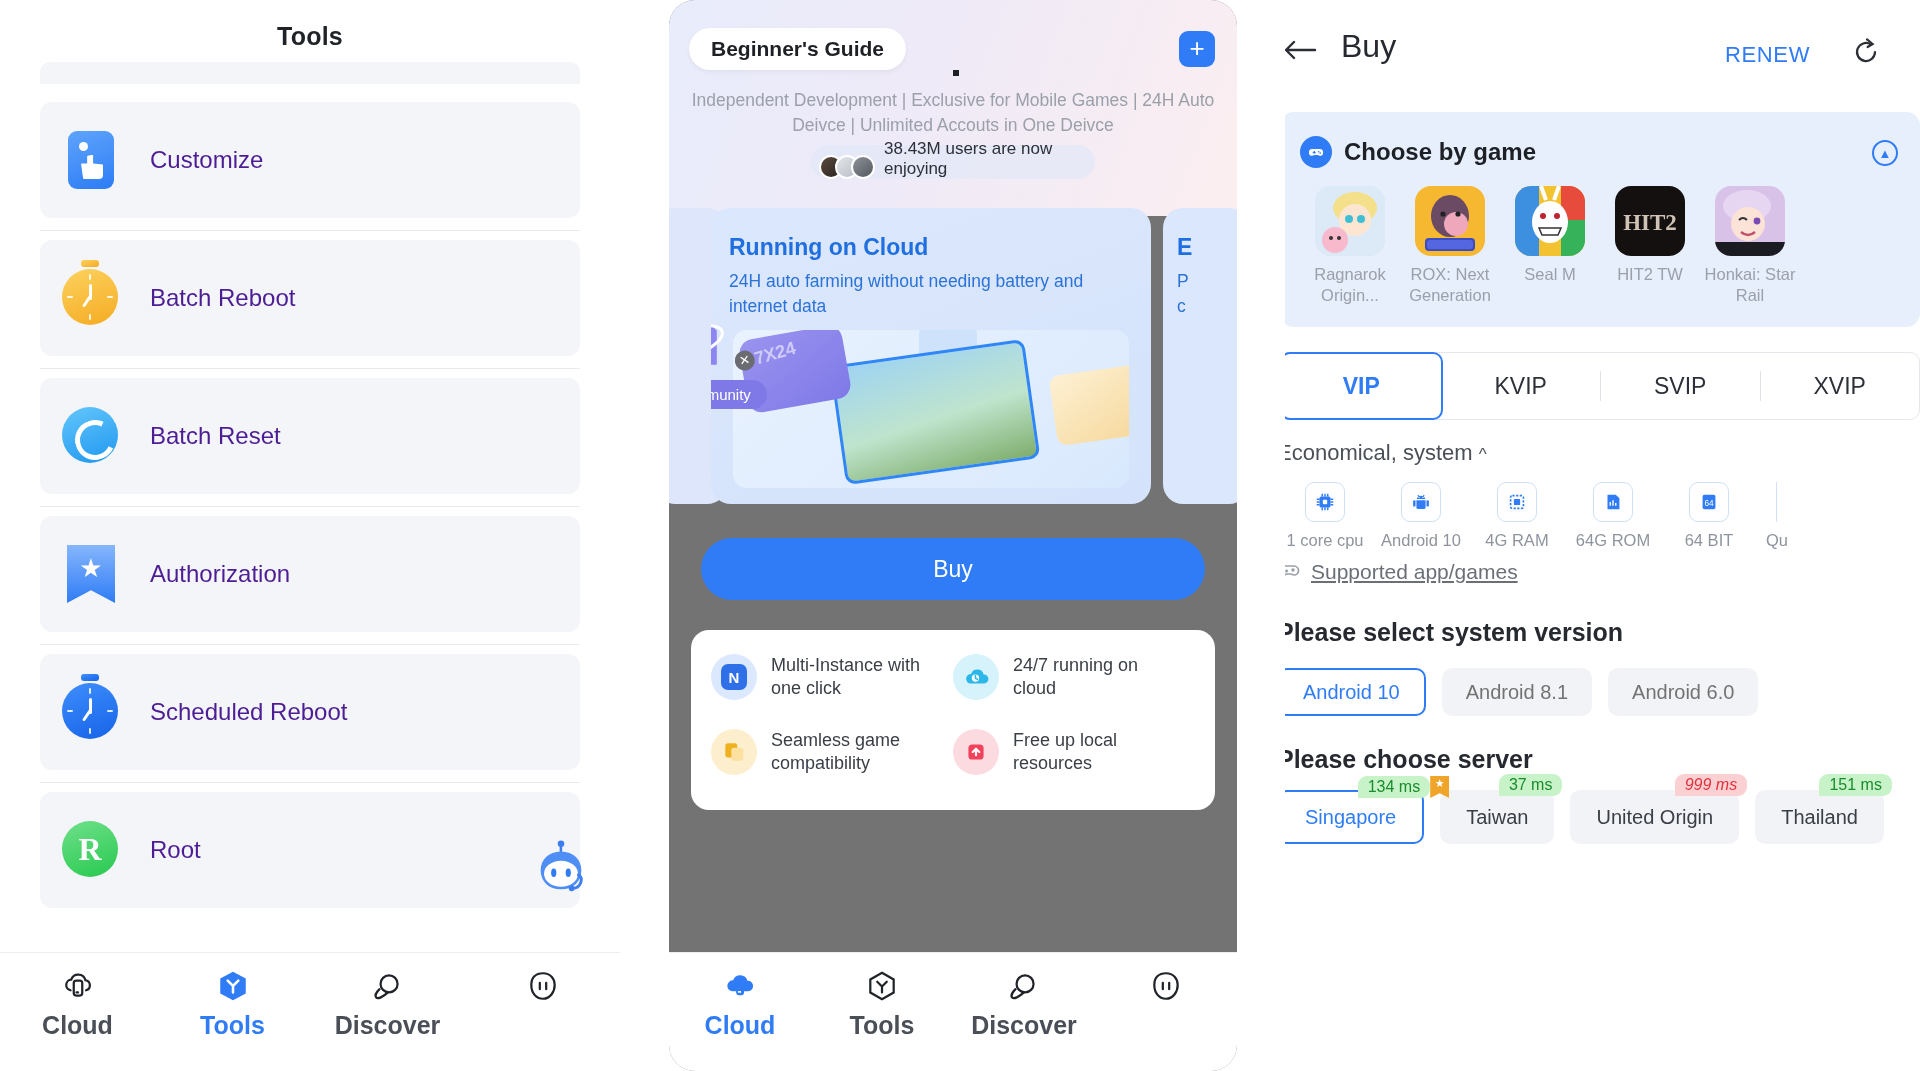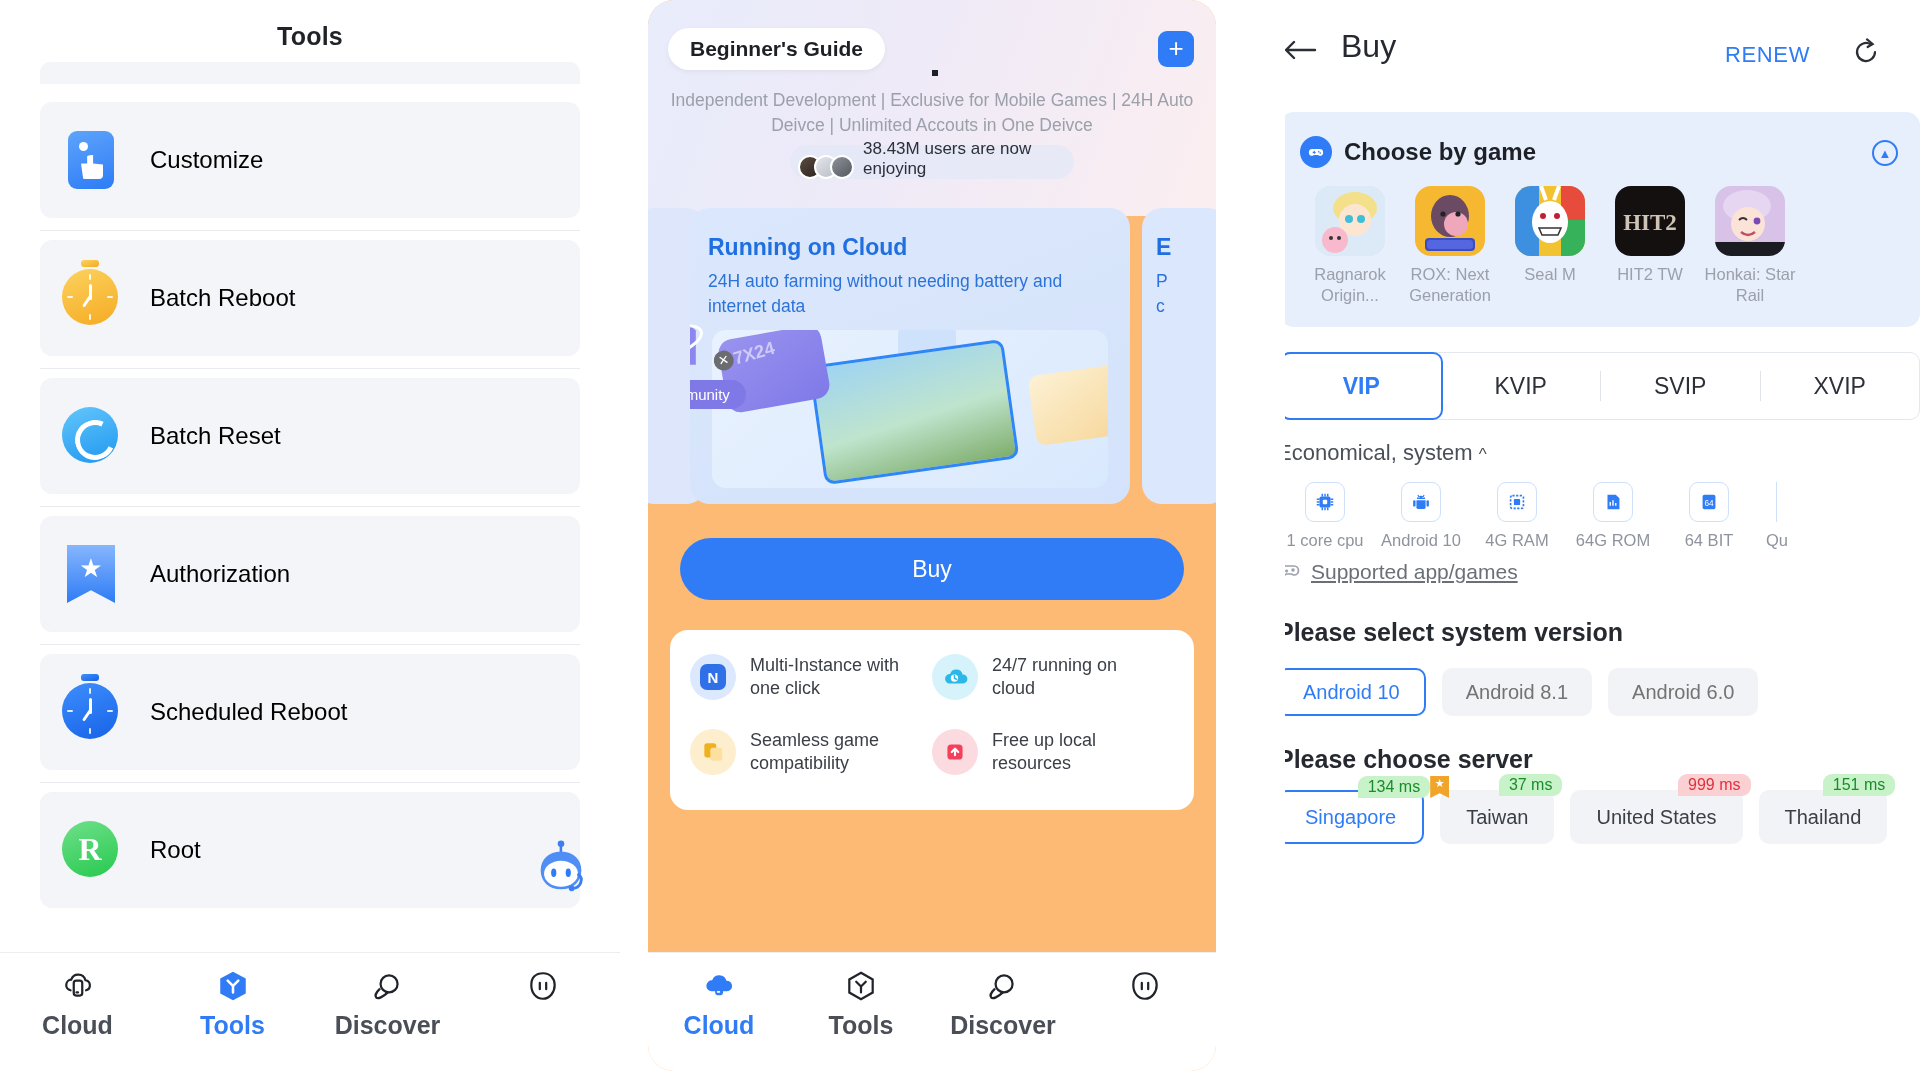--- a/index.html
+++ b/index.html
@@ -15,21 +15,21 @@
   .panel1 { position:absolute; left:0; top:0; width:620px; height:1071px; background:#fff; overflow:hidden; }
   .p1-title { text-align:center; font-size:25px; font-weight:bold; color:#1f2328; padding-top:22px; letter-spacing:.2px;}
   .p1-scroll { position:absolute; top:62px; left:0; width:620px; height:890px; }
   .p1-stub { position:absolute; left:40px; top:0; width:540px; height:22px; background:#f4f5f8; border-radius:10px 10px 0 0;}
   .tool-row {
     position:absolute; left:40px; width:540px; height:116px;
     background:#f4f5f8; border-radius:12px;
     display:flex; align-items:center; padding-left:22px; gap:30px;
   }
   .tool-ico { width:58px; height:58px; flex:0 0 58px; position:relative; }
-  .tool-label { font-size:24px; color:#000000; }
+  .tool-label { font-size:24px; color:#4c1d95; }
   .p1-divider { position:absolute; left:40px; width:540px; height:1px; background:#e8eaee;}
 
   
   .ic-customize { width:46px;height:58px; margin-left:6px; background:linear-gradient(160deg,#5ea4fb,#2d7cf6); border-radius:9px; position:relative;}
   .ic-customize::before{content:"";position:absolute;left:11px;top:11px;width:9px;height:9px;border-radius:50%;background:#fff;}
   .ic-customize::after{content:"";position:absolute;left:13px;top:24px;width:22px;height:24px;background:#fff;
     border-radius:11px 11px 4px 4px; clip-path: polygon(0% 35%,28% 35%,28% 0%,55% 0%,55% 35%,100% 40%,100% 100%,10% 100%);}
   .ic-clock { width:56px;height:56px;border-radius:50%; position:relative;}
   .ic-clock.amber{background:linear-gradient(160deg,#fcd25f,#f5ab22);}
   .ic-clock.blue{background:linear-gradient(160deg,#3f8efc,#1663e8);}
@@ -50,21 +50,21 @@
 
   
   .botnav { position:absolute; bottom:0; left:0; width:100%; height:119px; background:#fff; border-top:1px solid #eceef1;
             display:flex; align-items:flex-start; padding-top:16px; }
   .nav-item { flex:1; display:flex; flex-direction:column; align-items:center; gap:8px; }
   .nav-lbl { font-size:25px; color:#4a4f57;font-weight:bold; }
   .nav-item.active .nav-lbl { color:#2f7cf6; }
   .nav-ico { width:34px; height:34px; display:block; }
 
   
-  .panel2 { position:absolute; left:648px; top:0; width:568px; height:1071px; background:#fdba74; border-radius:26px; overflow:hidden; }
+  .panel2 { position:absolute; left:669px; top:0; width:568px; height:1071px; background:#737373; border-radius:26px; overflow:hidden; }
   .p2-hero { position:absolute; left:0; top:0; width:568px; height:216px;
     background:linear-gradient(110deg,#e8ecfb 0%,#eeeaf8 40%,#fbeef0 100%); }
   .guide-pill { position:absolute; left:20px; top:28px; background:#fff; border-radius:22px; padding:9px 22px;
       font-size:21px; font-weight:bold; color:#1d2025; box-shadow:0 2px 5px rgba(0,0,0,.05);}
   .plus-btn { position:absolute; right:22px; top:31px; width:36px; height:36px; border-radius:9px; background:#2f7cf6;
       color:#fff; font-size:26px; line-height:34px; text-align:center; }
   .dot-mark { position:absolute; left:50%; top:70px; width:6px;height:6px;background:#1d2025; }
   .hero-sub { position:absolute; left:18px; right:18px; top:88px; text-align:center; font-size:17.5px; line-height:1.45;
       color:#9ba0aa; }
   .users-pill { position:absolute; left:50%; transform:translateX(-50%); top:145px; background:rgba(226,232,246,.72);
@@ -154,21 +154,21 @@
   .chip { height:48px; border-radius:10px; background:#f2f3f6; display:flex; align-items:center; padding:0 24px;
      font-size:20px; color:#737373;}
   .chip.sel { background:#fff; border:2px solid #2f7cf6; color:#2f7cf6; }
 
   .servers { position:absolute; left:-8px; top:790px; display:flex; gap:16px; }
   .srv { height:54px; border-radius:10px; background:#f2f3f6; display:flex; align-items:center; justify-content:center;
      padding:0 26px; font-size:20px; color:#3a3f47; position:relative;}
   .srv.sel { background:#fff; border:2px solid #2f7cf6; color:#2f7cf6; }
   .ms { position:absolute; top:-16px; right:-8px; border-radius:9px 9px 9px 0; font-size:16px; padding:2px 10px; white-space:nowrap;}
   .ms.good { background:#c8f2c8; color:#1a8c2e; }
-  .ms.bad  { background:#fbd0d2; color:#e0303c; }
+  .ms.bad  { background:#fbd0d2; color:#e0303c;font-style:italic; }
   .srv-star { position:absolute; left:-10px; top:-14px; width:19px;height:22px; background:#f0a52a;
      clip-path:polygon(0 0,100% 0,100% 100%,50% 78%,0 100%); color:#fff; font-size:11px; text-align:center; line-height:15px;}
 </style>
 </head>
 <body>
 
 <div class="stage">
 
   <div class="panel1">
     <div class="p1-title">Tools</div>
@@ -628,21 +628,21 @@
       <div class="srv sel">
         <span>Singapore</span>
         <span class="ms good">134 ms</span>
       </div>
       <div class="srv">
         <span class="srv-star">★</span>
         <span>Taiwan</span>
         <span class="ms good">37 ms</span>
       </div>
       <div class="srv">
-        <span>United States</span>
+        <span>United Origin</span>
         <span class="ms bad">999 ms</span>
       </div>
       <div class="srv">
         <span>Thailand</span>
         <span class="ms good">151 ms</span>
       </div>
     </div>
   </div>
 
 </div>

